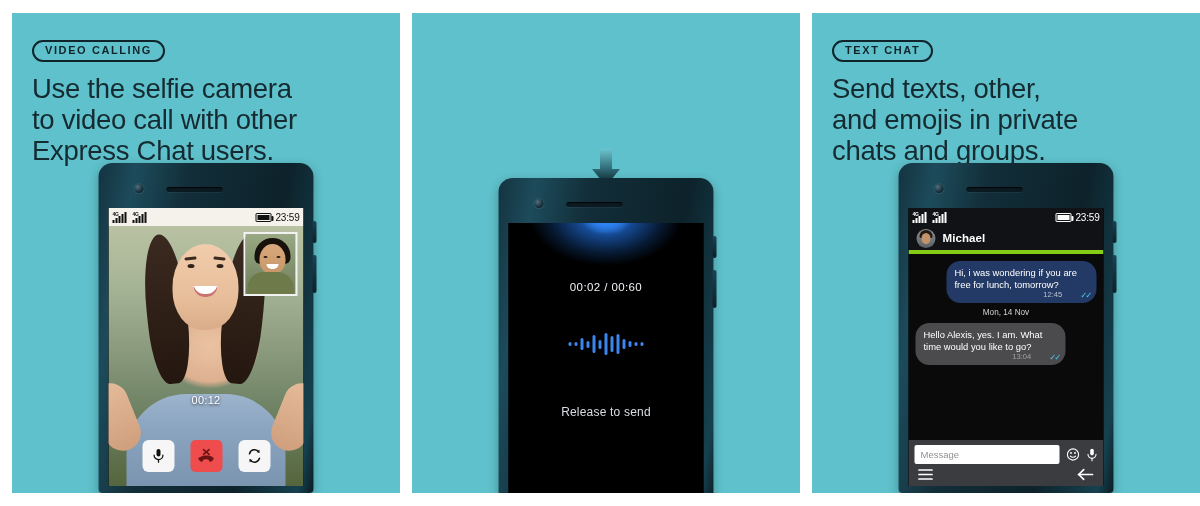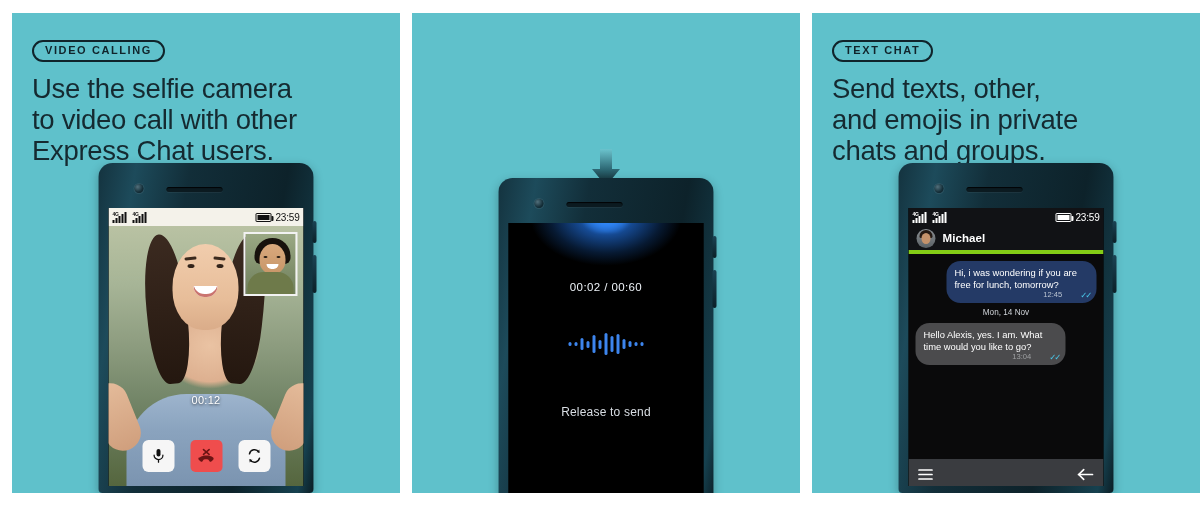--- a/index.html
+++ b/index.html
@@ -474,20 +474,40 @@
             <div class="bub in">
               <span>Hello Alexis, yes. I am. What time would you like to go?</span>
               <span class="meta">
                 <span>13:04</span>
                 <span class="tick">✓✓</span>
               </span>
             </div>
           </div>
 
           <div class="chat-input-bar">
+            <div class="inputrow">
+              <div class="msgbox">
+                <span>Message</span>
+              </div>
+              <span class="ic">
+                <svg width="13" height="13" viewBox="0 0 13 13">
+                  <circle cx="6.5" cy="6.5" r="5.6" stroke="currentColor" stroke-width="1.1" fill="none"></circle>
+                  <circle cx="4.5" cy="5" r="0.95" fill="currentColor"></circle>
+                  <circle cx="8.5" cy="5" r="0.95" fill="currentColor"></circle>
+                  <path d="M3.9 8.1a3.4 3.4 0 0 0 5.2 0" stroke="currentColor" stroke-width="1.1" fill="none" stroke-linecap="round"></path>
+                </svg>
+              </span>
+              <span class="ic">
+                <svg width="11" height="14" viewBox="0 0 11 14">
+                  <rect x="3.7" y="0.8" width="3.6" height="6.6" rx="1.8" fill="currentColor"></rect>
+                  <path d="M1.5 6.3a4 4 0 0 0 8 0" stroke="currentColor" stroke-width="1.1" fill="none" stroke-linecap="round"></path>
+                  <line x1="5.5" y1="10.3" x2="5.5" y2="12.8" stroke="currentColor" stroke-width="1.1" stroke-linecap="round"></line>
+                </svg>
+              </span>
+            </div>
             <div class="navrow">
               <span class="ic">
                 <svg width="16" height="13" viewBox="0 0 16 13">
                   <line x1="1.5" y1="2" x2="14.5" y2="2" stroke="currentColor" stroke-width="1.7" stroke-linecap="round"></line>
                   <line x1="1.5" y1="6.5" x2="14.5" y2="6.5" stroke="currentColor" stroke-width="1.7" stroke-linecap="round"></line>
                   <line x1="1.5" y1="11" x2="14.5" y2="11" stroke="currentColor" stroke-width="1.7" stroke-linecap="round"></line>
                 </svg>
               </span>
               <span class="ic">
                 <svg width="18" height="13" viewBox="0 0 18 13">

